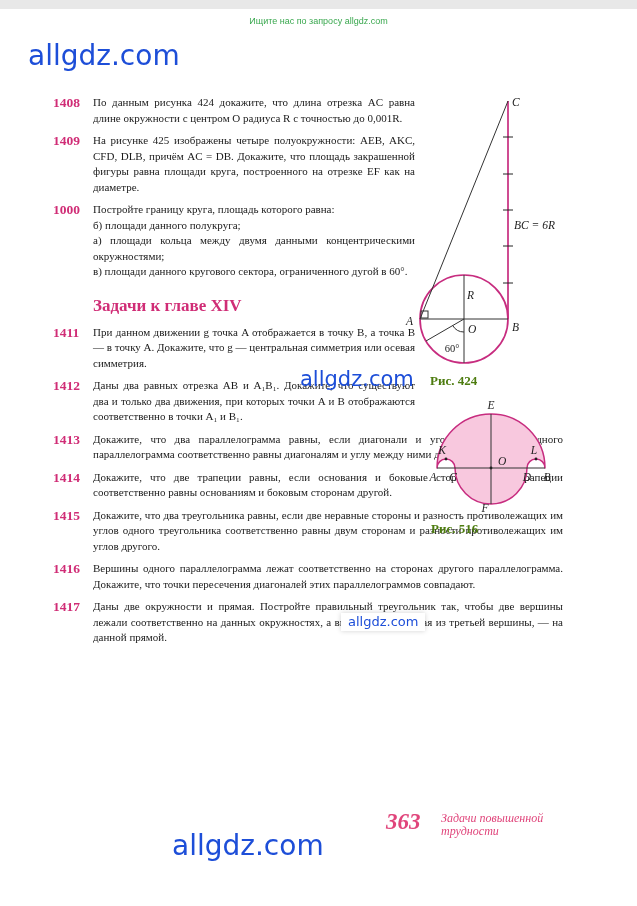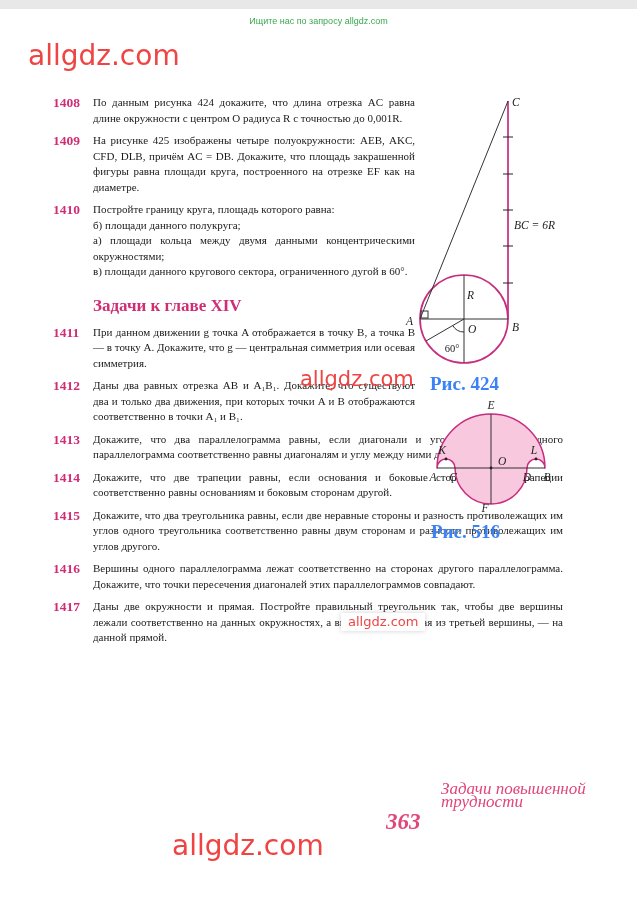--- a/index.html
+++ b/index.html
@@ -5,21 +5,21 @@
   html,body { margin:0; padding:0; background:#e8e8e8; }
   .page {
     position:relative; width:637px; height:906px; margin:9px auto;
     background:#ffffff; overflow:hidden;
     font-family:"Liberation Serif", serif; color:#1a1a1a;
   }
   .top-note {
     position:absolute; top:7px; left:0; right:0; text-align:center;
     font-family:"Liberation Sans", sans-serif; font-size:9px; color:#3aa84f;
   }
-  .wm { font-family:"DejaVu Sans", sans-serif; color:#ef4444; white-space:nowrap; }
+  .wm { font-family:"DejaVu Sans", sans-serif; color:#1d4ed8; white-space:nowrap; }
   .wm-top    { position:absolute; left:28px;  top:30px;  font-size:28px; }
   .wm-mid    { position:absolute; left:300px; top:358px; font-size:21px; }
   .wm-bottom { position:absolute; left:172px; top:820px; font-size:28px; }
   .wm-inline {
     position:absolute; left:341px; top:604px; font-size:13px;
     background:#ffffff; padding:1px 7px 2px 7px;
     box-shadow:0 0 5px rgba(0,0,0,0.18);
   }
   .content { position:absolute; left:50px; top:86px; width:522px; }
   .problem { display:flex; margin-bottom:7px; }
@@ -31,34 +31,34 @@
   .narrow .pbody { width:322px; }
   .full   .pbody { width:470px; }
   .heading {
     font-size:17px; font-weight:bold; color:#d02d76;
     margin:16px 0 9px 43px;
   }
   .figure { position:absolute; }
   .fig424 { left:402px; top:84px; }
   .fig425 { left:420px; top:388px; }
   .fig-caption {
-    position:absolute; font-weight:bold; font-size:19px; color:#3b82f6;
+    position:absolute; font-weight:bold; font-size:13px; color:#4d7c0f;
     font-family:"Liberation Serif", serif; white-space:nowrap;
   }
   .cap424 { left:430px; top:364px; }
   .cap425 { left:431px; top:512px; }
   .fig-label { font-family:"Liberation Serif", serif; font-style:italic; font-size:11.5px; fill:#222; }
   .fig-label-small { font-family:"Liberation Serif", serif; font-size:10.5px; fill:#222; font-style:normal; }
   .pageno {
     position:absolute; left:386px; top:800px;
     font-size:23px; font-weight:bold; font-style:italic; color:#e0457b;text-align:center;
   }
   .pagenote {
-    position:absolute; left:441px; top:773px;
-    font-size:17px; font-style:italic; color:#e0457b; line-height:13px;
+    position:absolute; left:441px; top:803px;
+    font-size:12px; font-style:italic; color:#e0457b; line-height:13px;
   }
   .footer {
     position:absolute; left:0; right:0; top:912px; text-align:center;
     font-family:Liberation Mono, monospace; font-size:8.5px;
     color:#d02d76; font-weight:bold;
   }
 </style>
 </head>
 <body>
 
@@ -74,21 +74,21 @@
       <div class="pnum">1408</div>
       <div class="pbody">По данным рисунка 424 докажите, что длина отрезка AC равна длине окружности с центром O радиуса R с точностью до 0,001R.</div>
     </div>
 
     <div class="problem narrow">
       <div class="pnum">1409</div>
       <div class="pbody">На рисунке 425 изображены четыре полуокружности: AEB, AKC, CFD, DLB, причём AC = DB. Докажите, что площадь закрашенной фигуры равна площади круга, построенного на отрезке EF как на диаметре.</div>
     </div>
 
     <div class="problem narrow">
-      <div class="pnum">1410</div>
+      <div class="pnum">1000</div>
       <div class="pbody">
         <div>Постройте границу круга, площадь которого равна:</div>
         <div class="pitem">б) площади данного полукруга;</div>
         <div class="pitem">а) площади кольца между двумя данными концентрическими окружностями;</div>
         <div class="pitem">в) площади данного кругового сектора, ограниченного дугой в 60°.</div>
       </div>
     </div>
 
     <div class="heading">Задачи к главе XIV</div>
 

